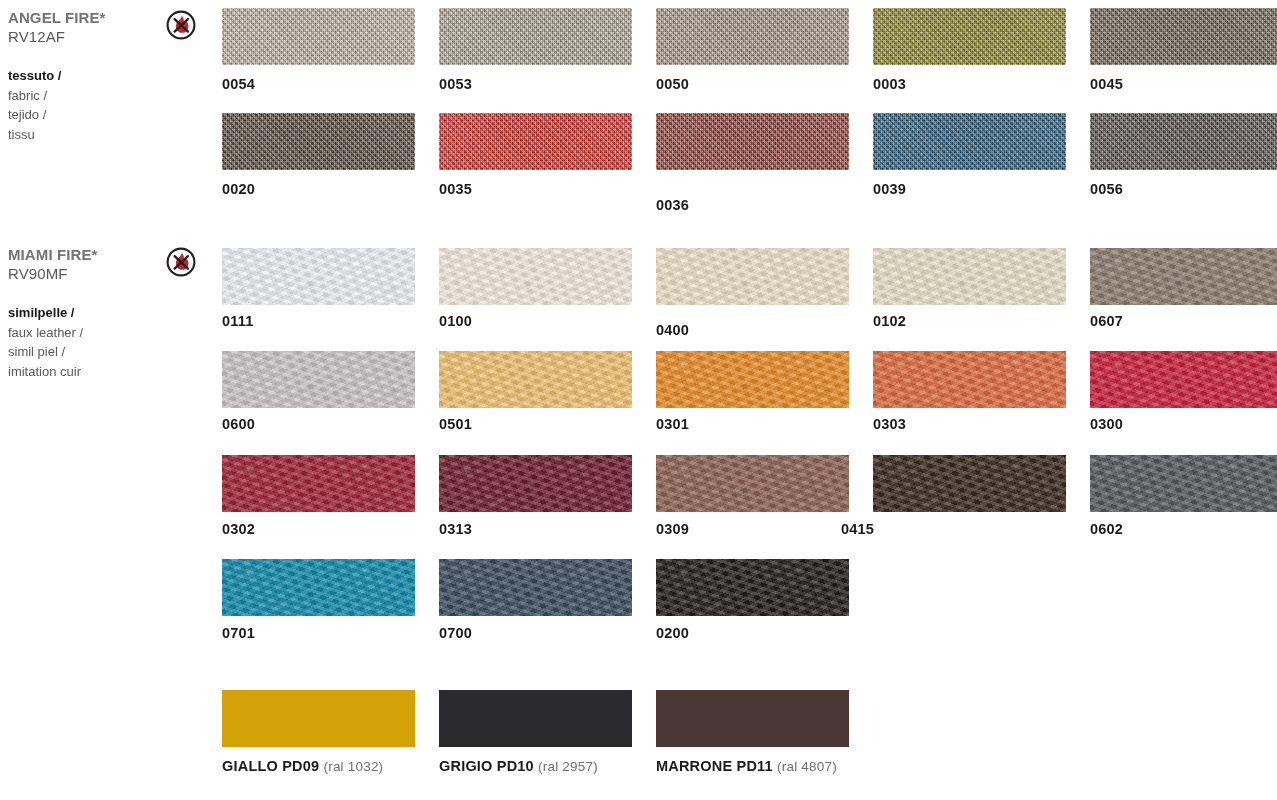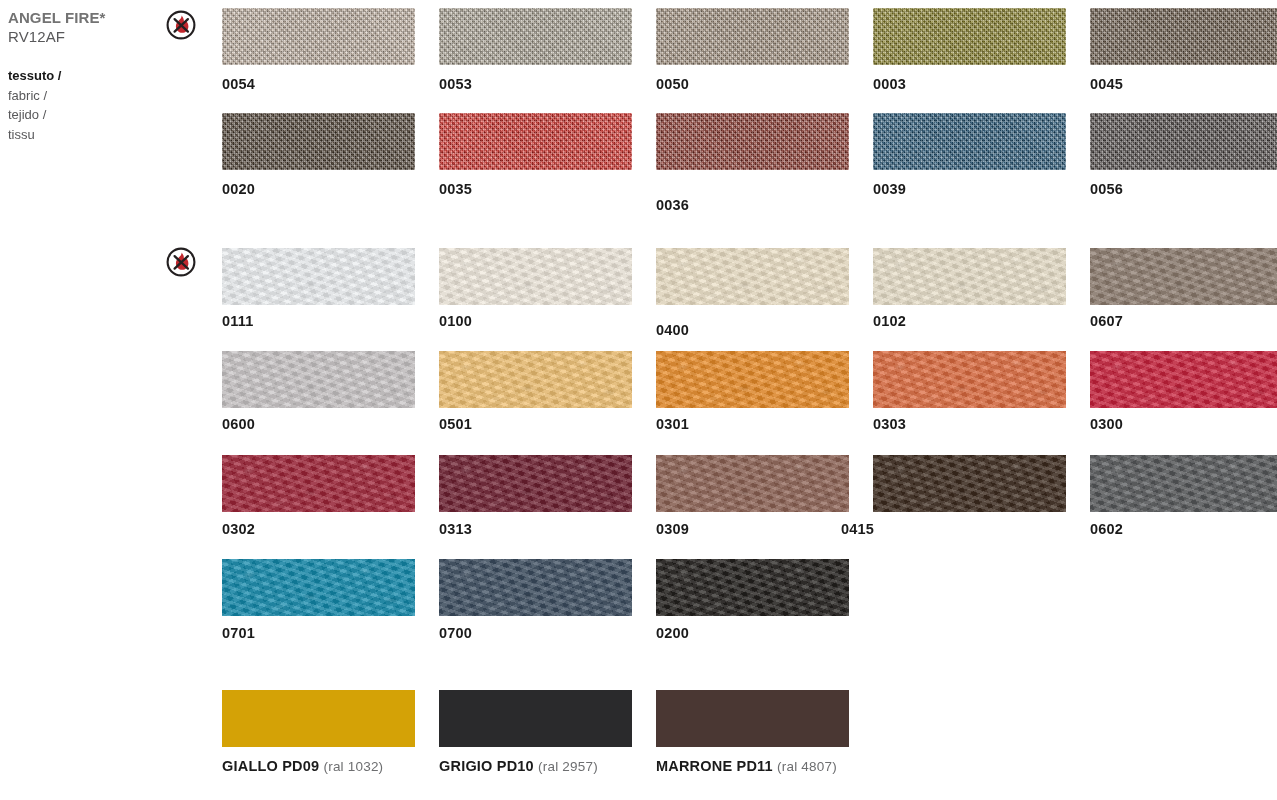--- a/index.html
+++ b/index.html
@@ -180,20 +180,30 @@
     </div>
   <div class="swatch tex-fabric" style="left:1090px; top:113px;">
       <span class="fill" style="background-color: rgb(74, 67, 65);"></span>
     </div>
   <div class="swatch-code" style="left:222px; top:181px;">0020</div>
   <div class="swatch-code" style="left:439px; top:181px;">0035</div>
   <div class="swatch-code" style="left:656px; top:197px;">0036</div>
   <div class="swatch-code" style="left:873px; top:181px;">0039</div>
   <div class="swatch-code" style="left:1090px; top:181px;">0056</div>
 
+  <div class="section-label" style="top:245px;">
+    <div class="sect-title">MIAMI FIRE*</div>
+    <div class="sect-code">RV90MF</div>
+    <div class="sect-mat">
+      <div class="m0">similpelle /</div>
+      <div>faux leather /</div>
+      <div>simil piel /</div>
+      <div>imitation cuir</div>
+    </div>
+  </div>
 
   <div class="fire-icon" style="left:166px; top:247px;">
     <svg width="30" height="30" viewBox="0 0 30 30">
       <circle cx="15" cy="15" r="13.4" fill="none" stroke="#231f20" stroke-width="2.1"></circle>
       <path d="M15.6 5.4c.2 2.4-1.2 3.4-2.6 4.8-1.6 1.6-3.1 3.3-3.1 6 0 4 3 6.6 6.3 6.6 3.4 0 6.2-2.7 6.2-6.4 0-2.6-1.3-4.3-2.6-5.8-.4 1-1.1 1.7-1.9 2 .4-2.9-.7-5.4-2.3-7.2z" fill="#c1272d"></path>
       <path d="M8.6 9.1 L21.9 21.6" stroke="#231f20" stroke-width="2.3" stroke-linecap="round"></path>
       <path d="M21.9 9.1 L8.6 21.6" stroke="#231f20" stroke-width="2.3" stroke-linecap="round"></path>
     </svg>
   </div>
 

